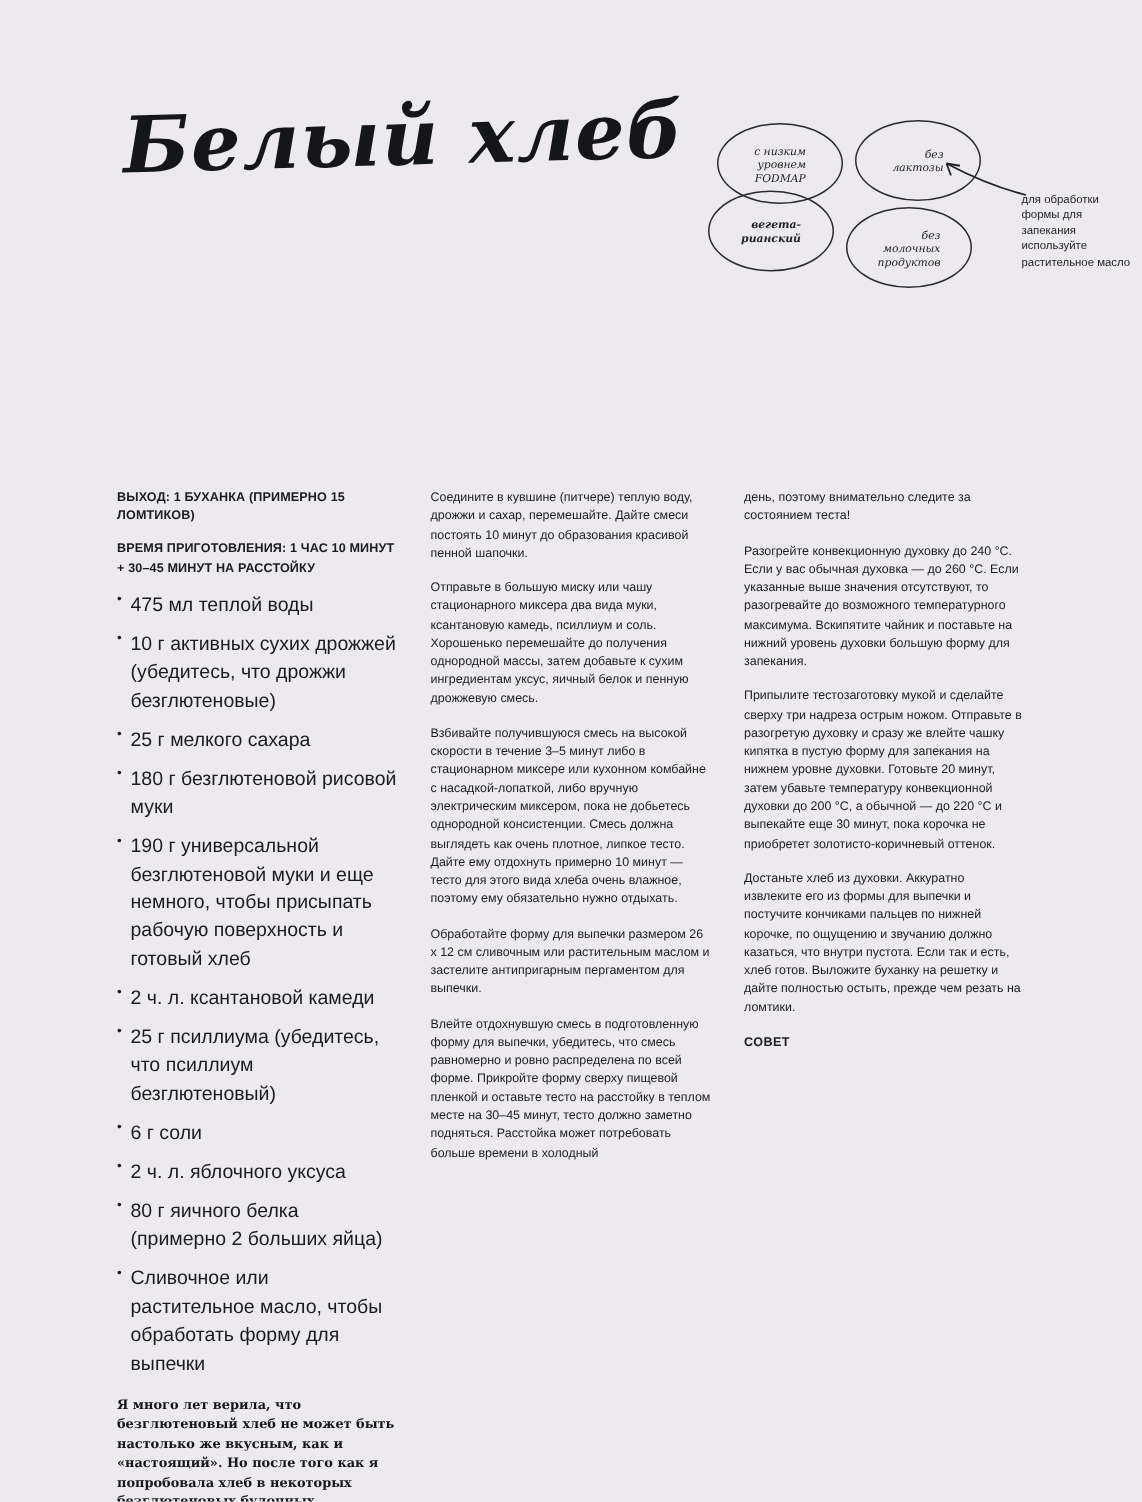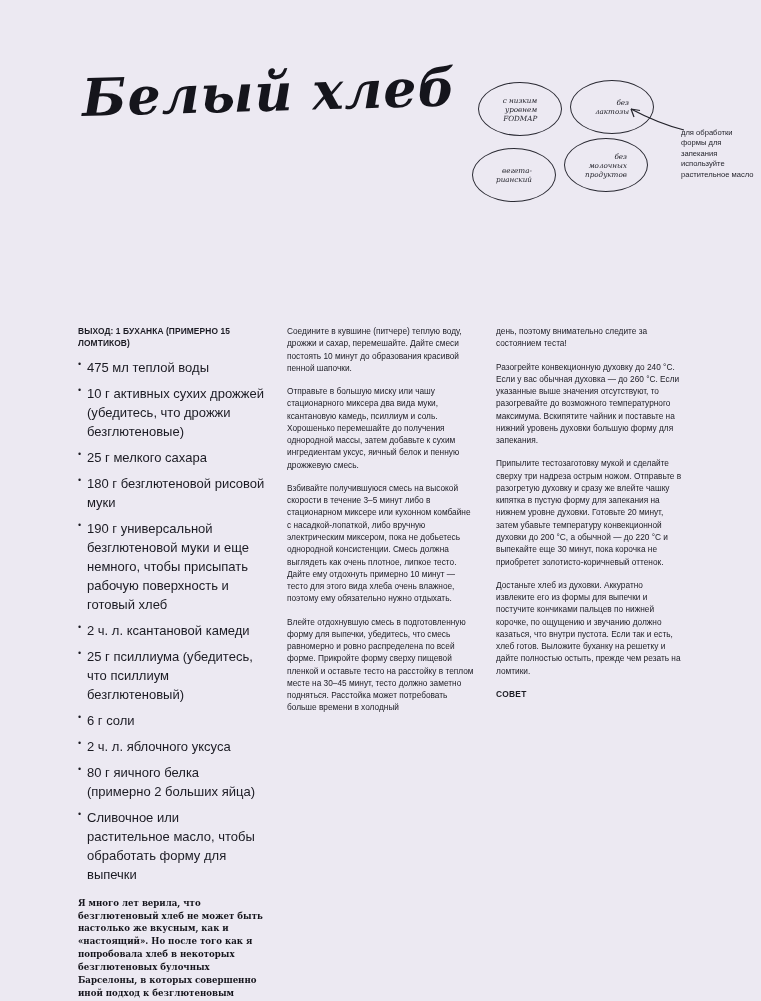--- a/index.html
+++ b/index.html
@@ -73,21 +73,21 @@
     font-style: italic;
     font-size: 7.2px;
     line-height: 1.25;
     color: #22222a;
     padding: 2px;
     box-sizing: border-box;
   }
   .badge span { display: block; text-align: right; }
   .badge-1 { left: 8px;  top: 4px; }
   .badge-2 { left: 100px; top: 2px; }
-  .badge-3 { left: 2px;  top: 70px; }
+  .badge-3 { left: 2px;  top: 49px; font-weight: bold; }
   .badge-4 { left: 94px; top: 60px; }
 
   .badge-note {
     position: absolute;
     left: 681px;
     top: 128px;
     width: 76px;
     font-size: 7.6px;
     line-height: 1.38;
     color: #1e1e26;
@@ -231,20 +231,21 @@
     <path d="M56 24 C 40 20, 20 12, 3 3" fill="none" stroke="#22222a" stroke-width="1.2"></path>
     <path d="M3 3 L 12 4.5 M3 3 L 6 11" fill="none" stroke="#22222a" stroke-width="1.2"></path>
   </svg>
 
   <div class="badge-note">для обработки формы для запекания используйте растительное масло</div>
 
   <div class="cols">
 
     <div class="col">
       <div class="kicker">ВЫХОД: 1 БУХАНКА (ПРИМЕРНО 15 ЛОМТИКОВ)</div>
+      <div class="kicker second">ВРЕМЯ ПРИГОТОВЛЕНИЯ: 1 ЧАС 10 МИНУТ + 30–45 МИНУТ НА РАССТОЙКУ</div>
       <ul class="ing">
         <li>475 мл теплой воды</li>
         <li>10 г активных сухих дрожжей (убедитесь, что дрожжи безглютеновые)</li>
         <li>25 г мелкого сахара</li>
         <li>180 г безглютеновой рисовой муки</li>
         <li>190 г универсальной безглютеновой муки и еще немного, чтобы присыпать рабочую поверхность и готовый хлеб</li>
         <li>2 ч. л. ксантановой камеди</li>
         <li>25 г псиллиума (убедитесь, что псиллиум безглютеновый)</li>
         <li>6 г соли</li>
         <li>2 ч. л. яблочного уксуса</li>
@@ -252,20 +253,21 @@
         <li>Сливочное или растительное масло, чтобы обработать форму для выпечки</li>
       </ul>
       <div class="handwriting">Я много лет верила, что безглютеновый хлеб не может быть настолько же вкусным, как и «настоящий». Но после того как я попробовала хлеб в некоторых безглютеновых булочных Барселоны, в которых совершенно иной подход к безглютеновым хлебобулочным изделиям, я поняла, что все возможно! Я наконец-то сделала хлеб с чудесной хрустящей корочкой и невероятно мягким и пористым мякишем, который совершенно не кажется безглютеновым на вкус, и это чистая правда.</div>
       <div class="underline"></div>
     </div>
 
     <div class="col">
       <p>Соедините в кувшине (питчере) теплую воду, дрожжи и сахар, перемешайте. Дайте смеси постоять 10 минут до образования красивой пенной шапочки.</p>
       <p>Отправьте в большую миску или чашу стационарного миксера два вида муки, ксантановую камедь, псиллиум и соль. Хорошенько перемешайте до получения однородной массы, затем добавьте к сухим ингредиентам уксус, яичный белок и пенную дрожжевую смесь.</p>
       <p>Взбивайте получившуюся смесь на высокой скорости в течение 3–5 минут либо в стационарном миксере или кухонном комбайне с насадкой-лопаткой, либо вручную электрическим миксером, пока не добьетесь однородной консистенции. Смесь должна выглядеть как очень плотное, липкое тесто. Дайте ему отдохнуть примерно 10 минут — тесто для этого вида хлеба очень влажное, поэтому ему обязательно нужно отдыхать.</p>
+      <p>Обработайте форму для выпечки размером 26 х 12 см сливочным или растительным маслом и застелите антипригарным пергаментом для выпечки.</p>
       <p>Влейте отдохнувшую смесь в подготовленную форму для выпечки, убедитесь, что смесь равномерно и ровно распределена по всей форме. Прикройте форму сверху пищевой пленкой и оставьте тесто на расстойку в теплом месте на 30–45 минут, тесто должно заметно подняться. Расстойка может потребовать больше времени в холодный</p>
     </div>
 
     <div class="col">
       <p>день, поэтому внимательно следите за состоянием теста!</p>
       <p>Разогрейте конвекционную духовку до 240 °С. Если у вас обычная духовка — до 260 °С. Если указанные выше значения отсутствуют, то разогревайте до возможного температурного максимума. Вскипятите чайник и поставьте на нижний уровень духовки большую форму для запекания.</p>
       <p>Припылите тестозаготовку мукой и сделайте сверху три надреза острым ножом. Отправьте в разогретую духовку и сразу же влейте чашку кипятка в пустую форму для запекания на нижнем уровне духовки. Готовьте 20 минут, затем убавьте температуру конвекционной духовки до 200 °С, а обычной — до 220 °С и выпекайте еще 30 минут, пока корочка не приобретет золотисто-коричневый оттенок.</p>
       <p>Достаньте хлеб из духовки. Аккуратно извлеките его из формы для выпечки и постучите кончиками пальцев по нижней корочке, по ощущению и звучанию должно казаться, что внутри пустота. Если так и есть, хлеб готов. Выложите буханку на решетку и дайте полностью остыть, прежде чем резать на ломтики.</p>
       <div class="subhead">СОВЕТ</div>
     </div>

